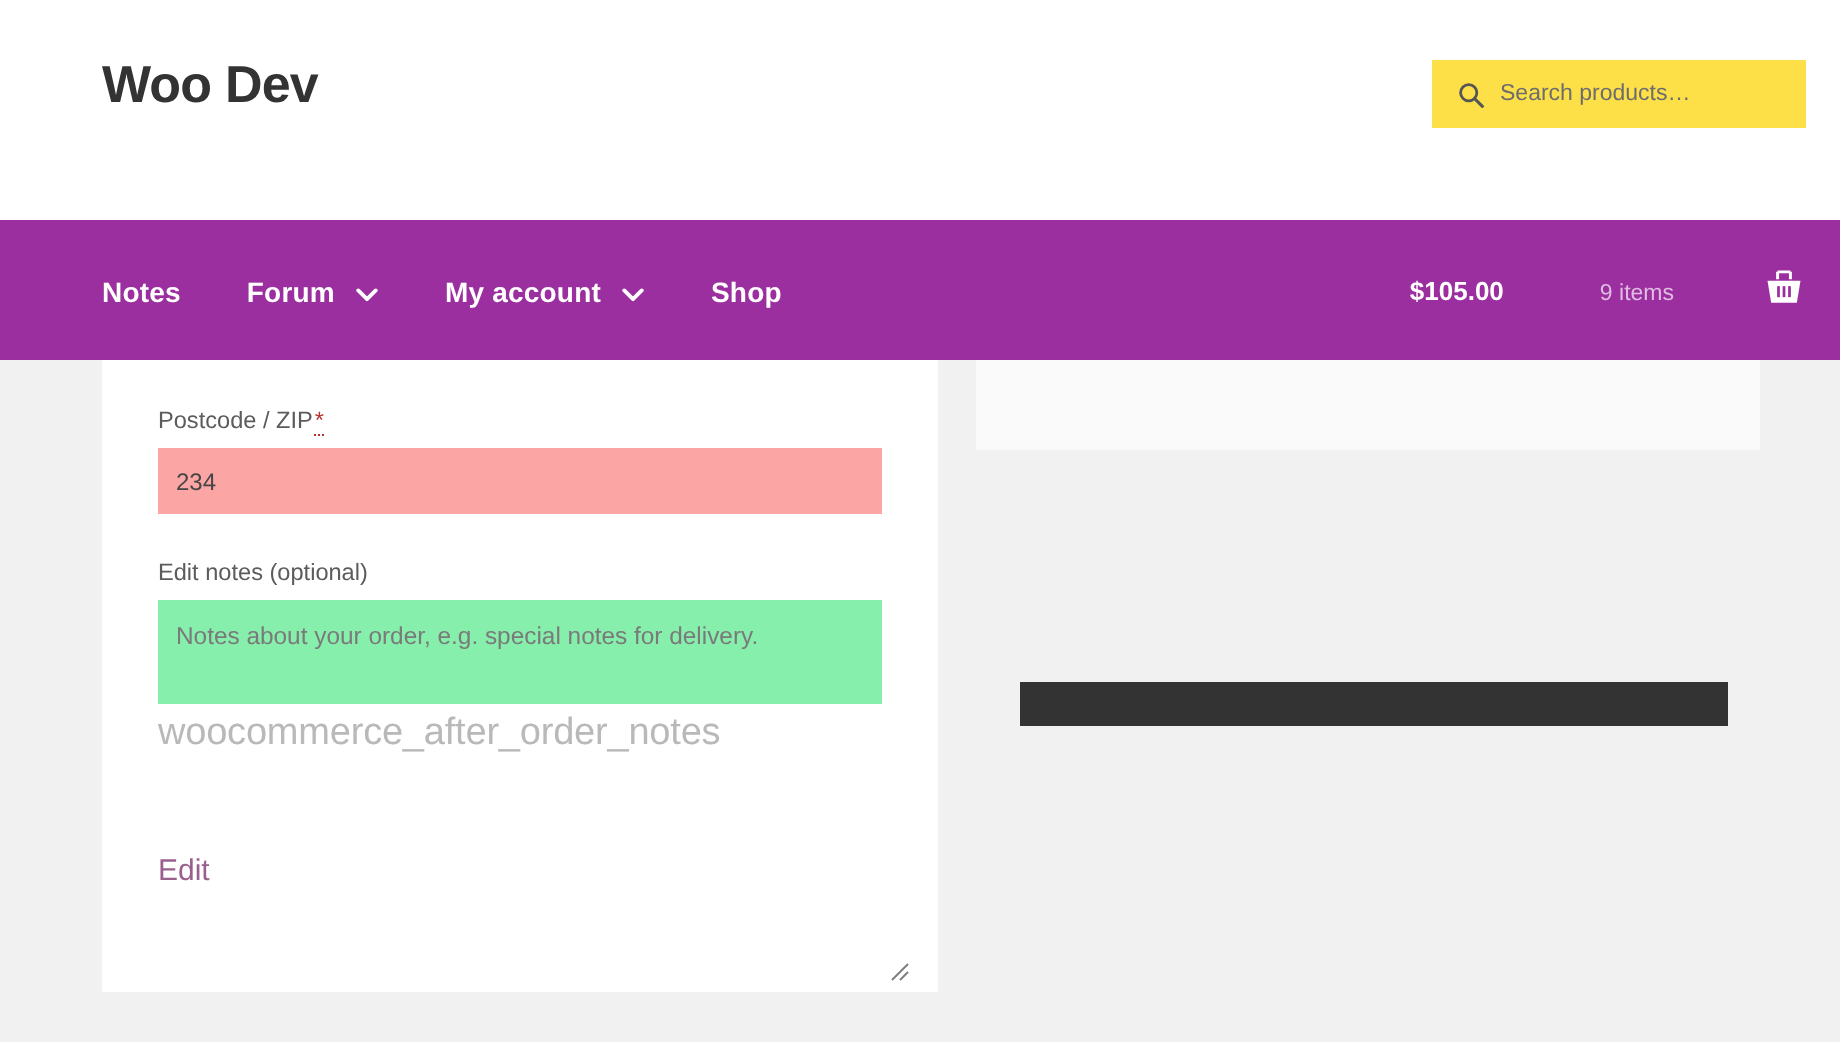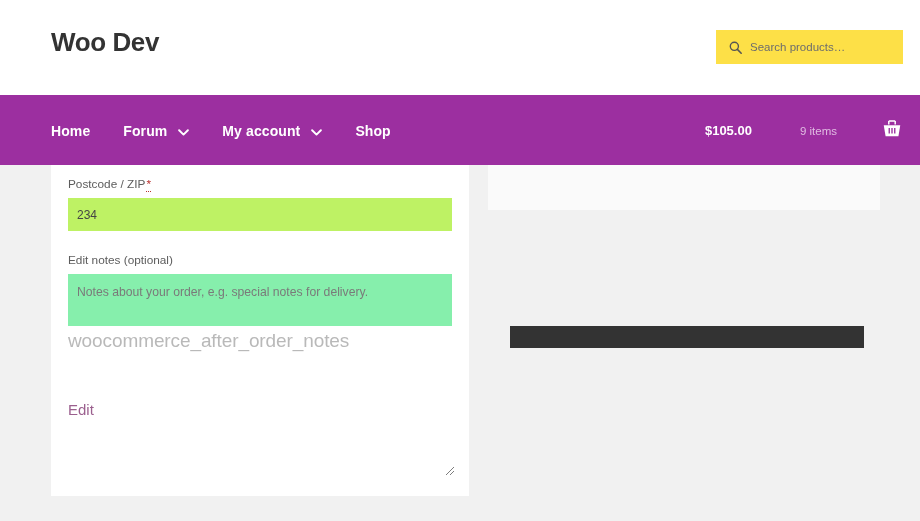--- a/index.html
+++ b/index.html
@@ -11,21 +11,21 @@
   body {
     background: #f1f1f1;
     font-family: "Liberation Sans", sans-serif;
     color: #3d3d3d;
     -webkit-font-smoothing: antialiased;
   }
 
   
   .site-header {
     background: #ffffff;
-    height: 95px;
+    height: 110px;
     position: relative;
   }
   .site-branding {
     position: absolute;
     left: 51px;
     top: 27px;
   }
   .site-title {
     font-size: 26px;
     font-weight: bold;
@@ -154,21 +154,21 @@
     position: relative;
     height: 356px;
   }
   .checkout-col-left {
     position: absolute;
     left: 51px;
     top: 0;
     width: 418px;
     height: 331px;
     background: #ffffff;
-    padding: 4px;
+    padding: 15px;
   }
   .field-block {
     padding: 0 13px;
   }
   .field-label {
     font-size: 11.8px;
     color: #5c5c5c;
     display: block;
     padding-top: 8px;
     padding-bottom: 6px;
@@ -176,21 +176,21 @@
   }
   .required-mark {
     color: #b8312f;
     border-bottom: 1px dotted #b8312f;
     text-decoration: none;
     margin-left: 1px;
   }
   .text-input {
     width: 100%;
     height: 33px;
-    background: #bef264;
+    background: #fca5a5;
     border: none;
     outline: none;
     font-family: "Liberation Sans", sans-serif;
     font-size: 12px;
     color: #454545;
     padding: 0 9px;
   }
   .spacer-12 { height: 14px; }
   .notes-area {
     width: 100%;
@@ -283,21 +283,21 @@
     <input class="search-field" type="text" placeholder="Search products…" style="">
   </div>
 
 </header>
 
 <nav class="main-nav">
 
   <ul class="nav-menu">
 
     <li class="nav-item">
-      <a class="nav-link" href="#">Home</a>
+      <a class="nav-link" href="#">Notes</a>
     </li>
 
     <li class="nav-item">
       <a class="nav-link" href="#">Forum</a>
       <span class="nav-caret">
         <svg width="11" height="7" viewBox="0 0 12 8">
           <path d="M1 1.4 L6 6.4 L11 1.4" fill="none" stroke="#ffffff" stroke-width="2.2" stroke-linecap="round" stroke-linejoin="round"></path>
         </svg>
       </span>
     </li>

